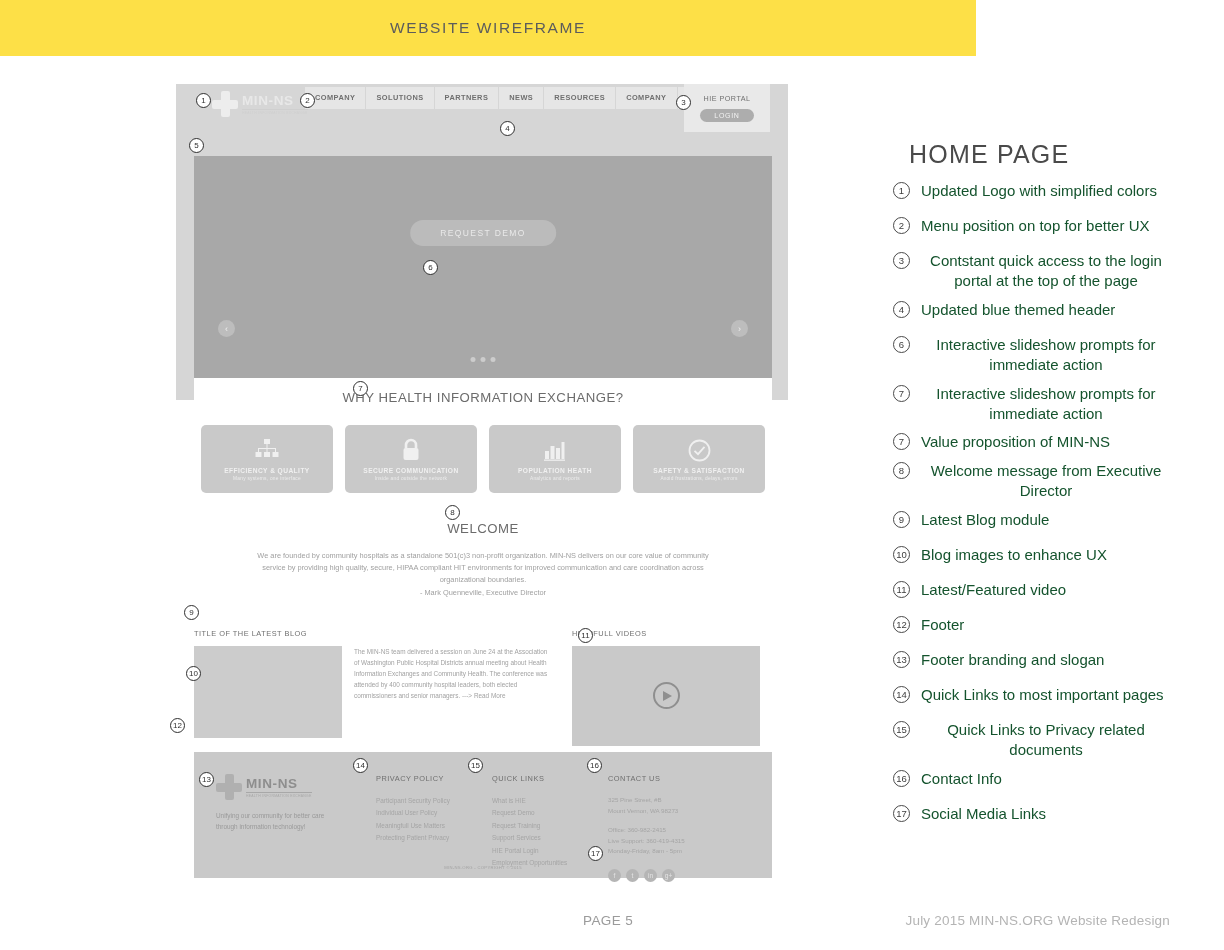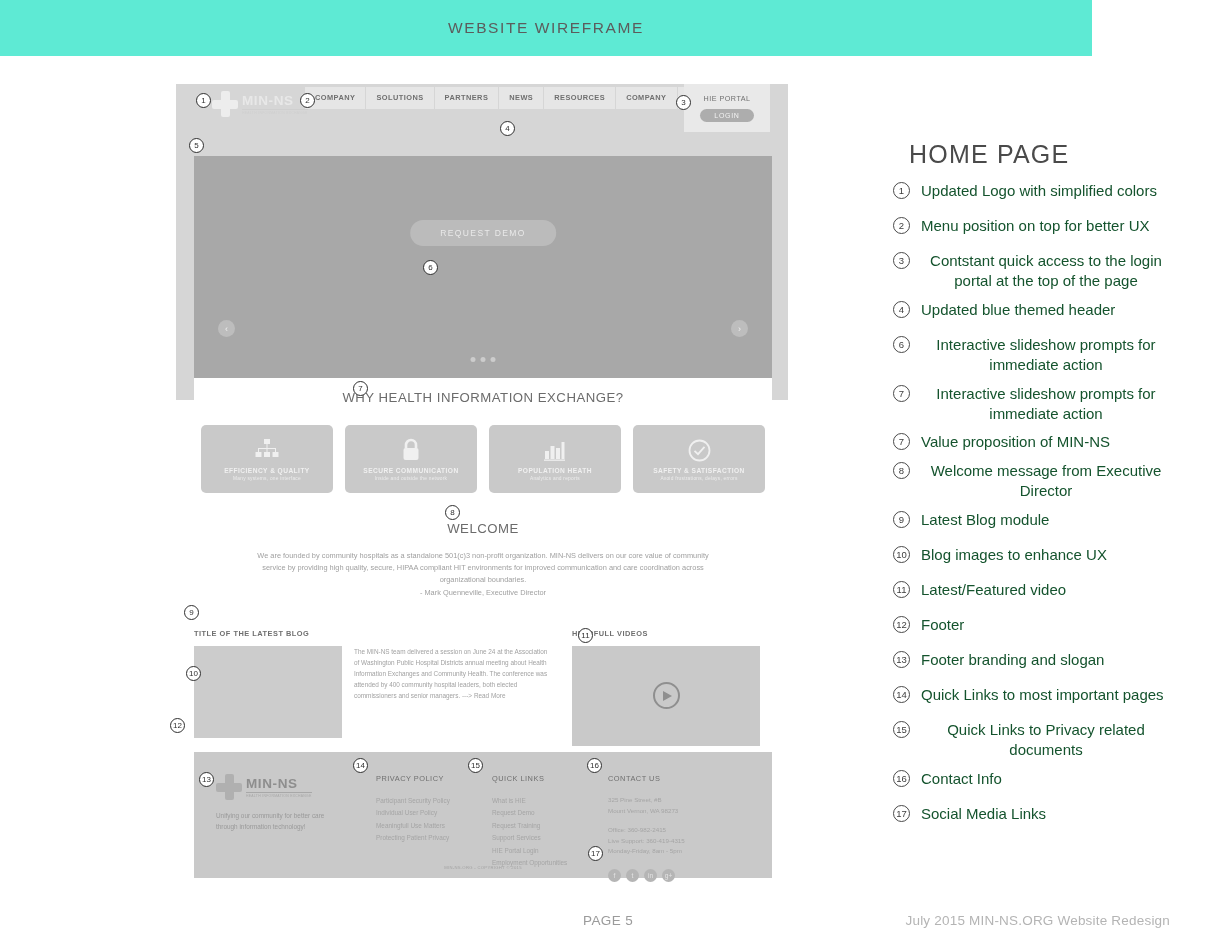--- a/index.html
+++ b/index.html
@@ -5,22 +5,22 @@
   * { box-sizing: border-box; margin: 0; padding: 0; }
   html, body {
     width: 1224px; height: 950px;
     background: #ffffff;
     font-family: "Liberation Sans", sans-serif;
     overflow: hidden;
   }
 
   
   .top-banner {
-    position: absolute; left: 0; top: 0; width: 1092px; height: 56px;
-    background: #5eead4;
+    position: absolute; left: 0; top: 0; width: 976px; height: 56px;
+    background: #fde047;
     display: flex; align-items: center; justify-content: center;
   }
   .top-banner-title {
     font-size: 15.5px; letter-spacing: 1.6px; color: #5c5c5c; font-weight: 400;
   }
 
   
   .notes-panel { position: absolute; left: 893px; top: 140px; width: 300px; }
   .notes-title {
     font-size: 25px; color: #4a4a4a; letter-spacing: 1.2px;
@@ -151,21 +151,21 @@
     text-align: center; font-size: 7.4px; color: #a0a0a0;
     line-height: 1.65; margin-top: 14px; padding: 0 52px;
   }
 
   
   .blog-row { display: flex; margin-top: 30px; padding: 0 0 0 0; }
   .blog-col { width: 378px; }
   .video-col { width: 200px; }
   .col-head {
     font-size: 7.4px; color: #6f6f6f; letter-spacing: 0.5px;
-    font-weight: 700; margin-bottom: 8px;
+    font-weight: 400; margin-bottom: 8px;
   }
   .blog-inner { display: flex; gap: 12px; }
   .blog-thumb { width: 148px; height: 92px; background: #cccccc; }
   .blog-text { font-size: 6.4px; color: #a2a2a2; line-height: 1.72; width: 200px; }
   .video-thumb {
     width: 188px; height: 100px; background: #c9c9c9;
     display: flex; align-items: center; justify-content: center;
   }
   .play-circle {
     width: 27px; height: 27px; border-radius: 50%; border: 2px solid #8f8f8f;

